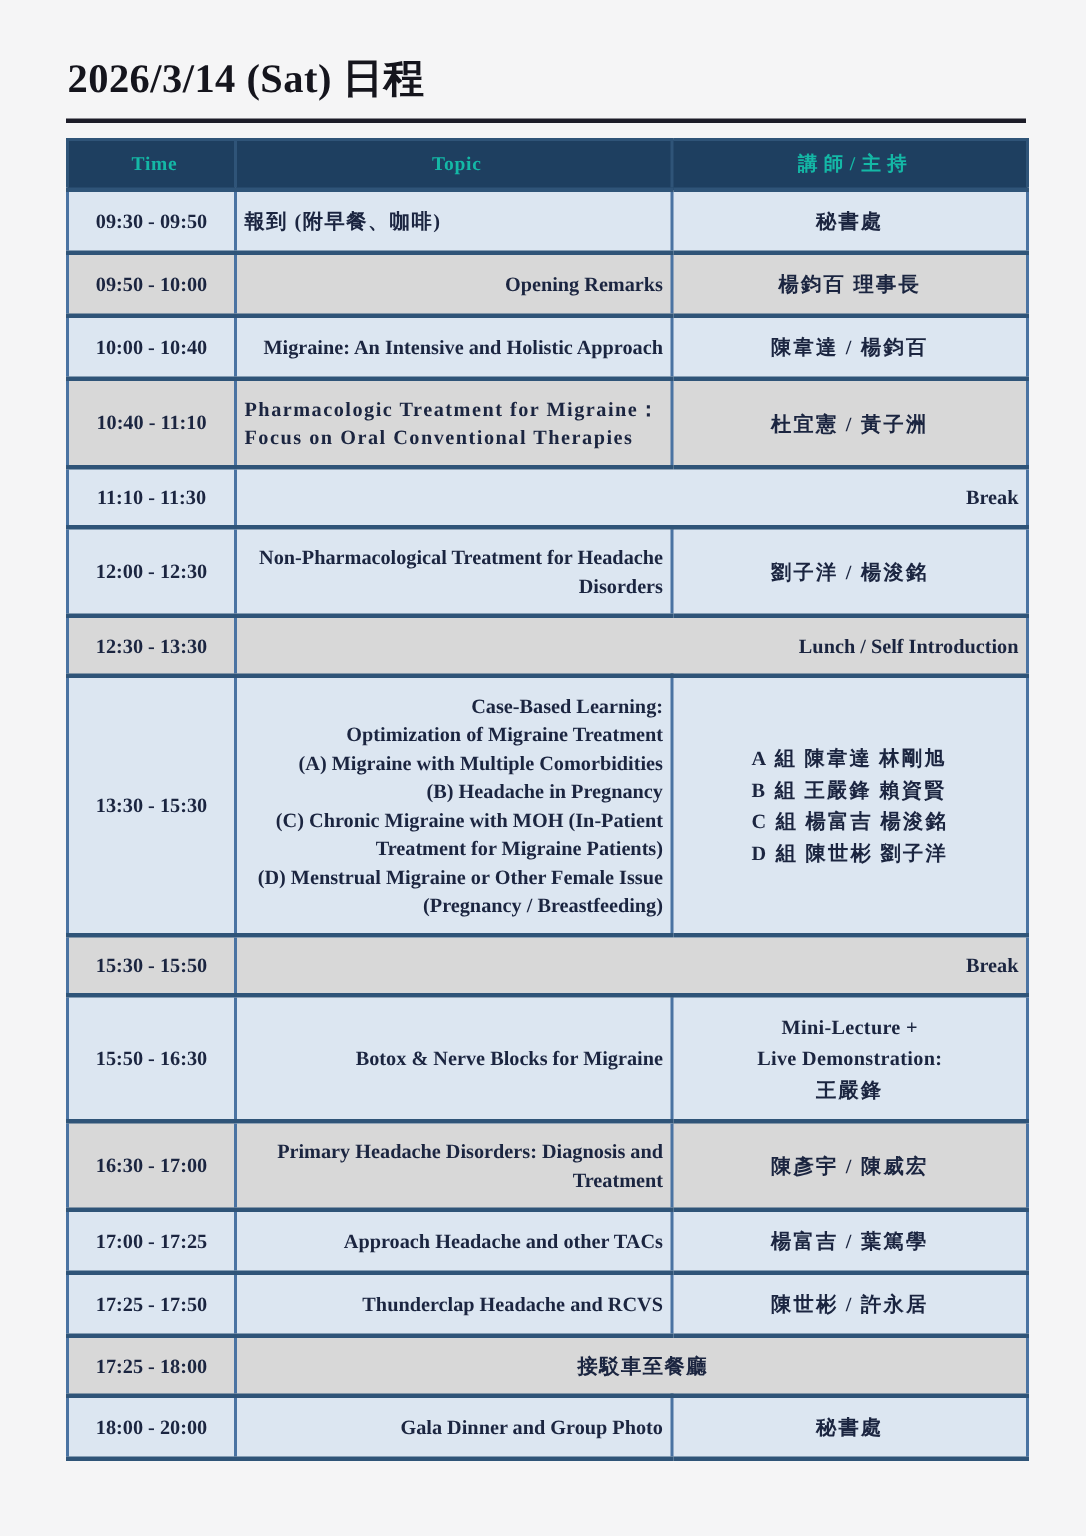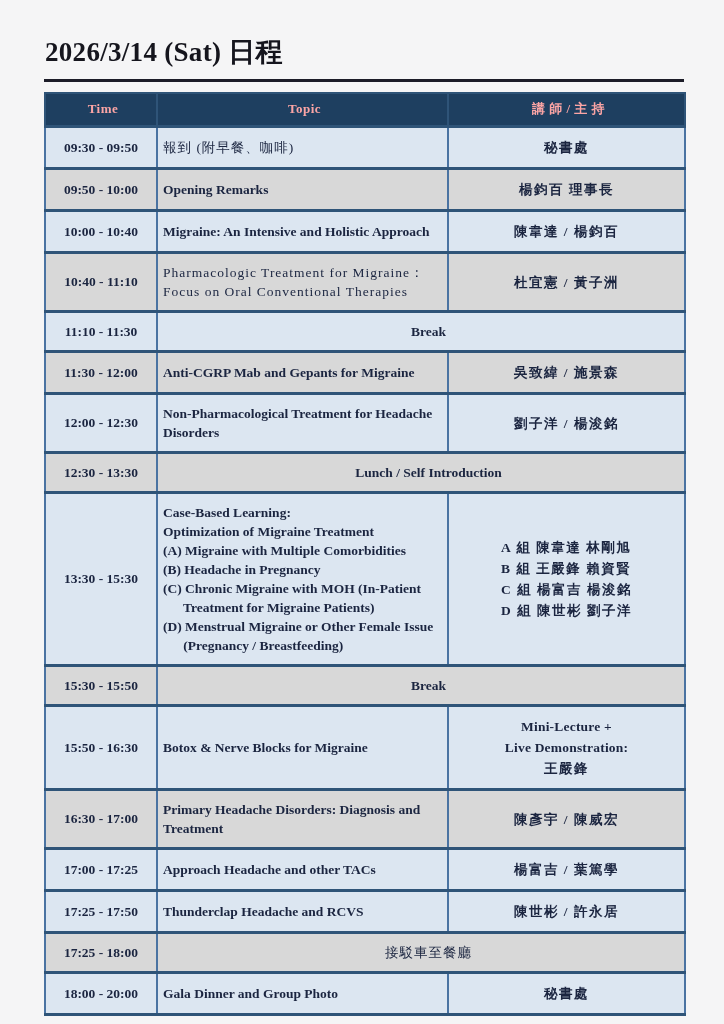--- a/index.html
+++ b/index.html
@@ -28,21 +28,21 @@
     letter-spacing:0.3px;
   }
   .title-rule{height:3px;background:var(--rule);margin:0 0 10px 0;width:640px;}
   table.schedule{
     border-collapse:collapse;
     table-layout:fixed;
     width:640px;
   }
   table.schedule th{
     background:var(--header-bg);
-    color:#fca5a5;
+    color:#14b8a6;
     font-size:13px;
     font-weight:bold;
     padding:6px 0 7px 4px;
     border:2px solid var(--border-dark);
     letter-spacing:0.5px;
   }
   table.schedule td{
     border-left:2px solid var(--border-light);
     border-right:2px solid var(--border-light);
     border-top:3px solid var(--border-dark);
@@ -57,22 +57,22 @@
     text-align:center;
     font-weight:bold;
     white-space:nowrap;
     font-size:13.5px;
     margin-left:32px;
   }
   td.topic{text-align:left;padding-left:11px;padding-right:4px;overflow:hidden;}
   td.topic.span{text-align:center;padding-left:20px;}
   td.topic .line{line-height:19px;}
   td.topic .line.pre{white-space:pre;}
-  td.topic .en{font-weight:bold;}
-  td.topic .zh{font-weight:normal;letter-spacing:1px;}
+  td.topic .en{font-weight:bold;text-align:right;}
+  td.topic .zh{font-weight:bold;letter-spacing:1px;}
   td.speaker{text-align:center;}
   td.speaker .line{line-height:21px;}
   td.speaker .zh{font-weight:bold;letter-spacing:1.5px;}
   td.speaker .en{font-weight:bold;letter-spacing:0.2px;}
   .speaker-block{display:inline-block;text-align:left;}
 </style>
 </head>
 <body>
 
 <div class="page">
@@ -127,29 +127,20 @@
           <td class="speaker">
             <div class="line zh">杜宜憲 / 黃子洲</div>
           </td>
         </tr>
         <tr class="blue">
           <td class="time">11:10 - 11:30</td>
           <td class="topic span" colspan="2">
             <div class="line en">Break</div>
           </td>
         </tr>
-        <tr class="gray">
-          <td class="time">11:30 - 12:00</td>
-          <td class="topic">
-            <div class="line en">Anti-CGRP Mab and Gepants for Migraine</div>
-          </td>
-          <td class="speaker">
-            <div class="line zh">吳致緯 / 施景森</div>
-          </td>
-        </tr>
         <tr class="blue">
           <td class="time">12:00 - 12:30</td>
           <td class="topic">
             <div class="line en">Non-Pharmacological Treatment for Headache Disorders</div>
           </td>
           <td class="speaker">
             <div class="line zh">劉子洋 / 楊浚銘</div>
           </td>
         </tr>
         <tr class="gray">

